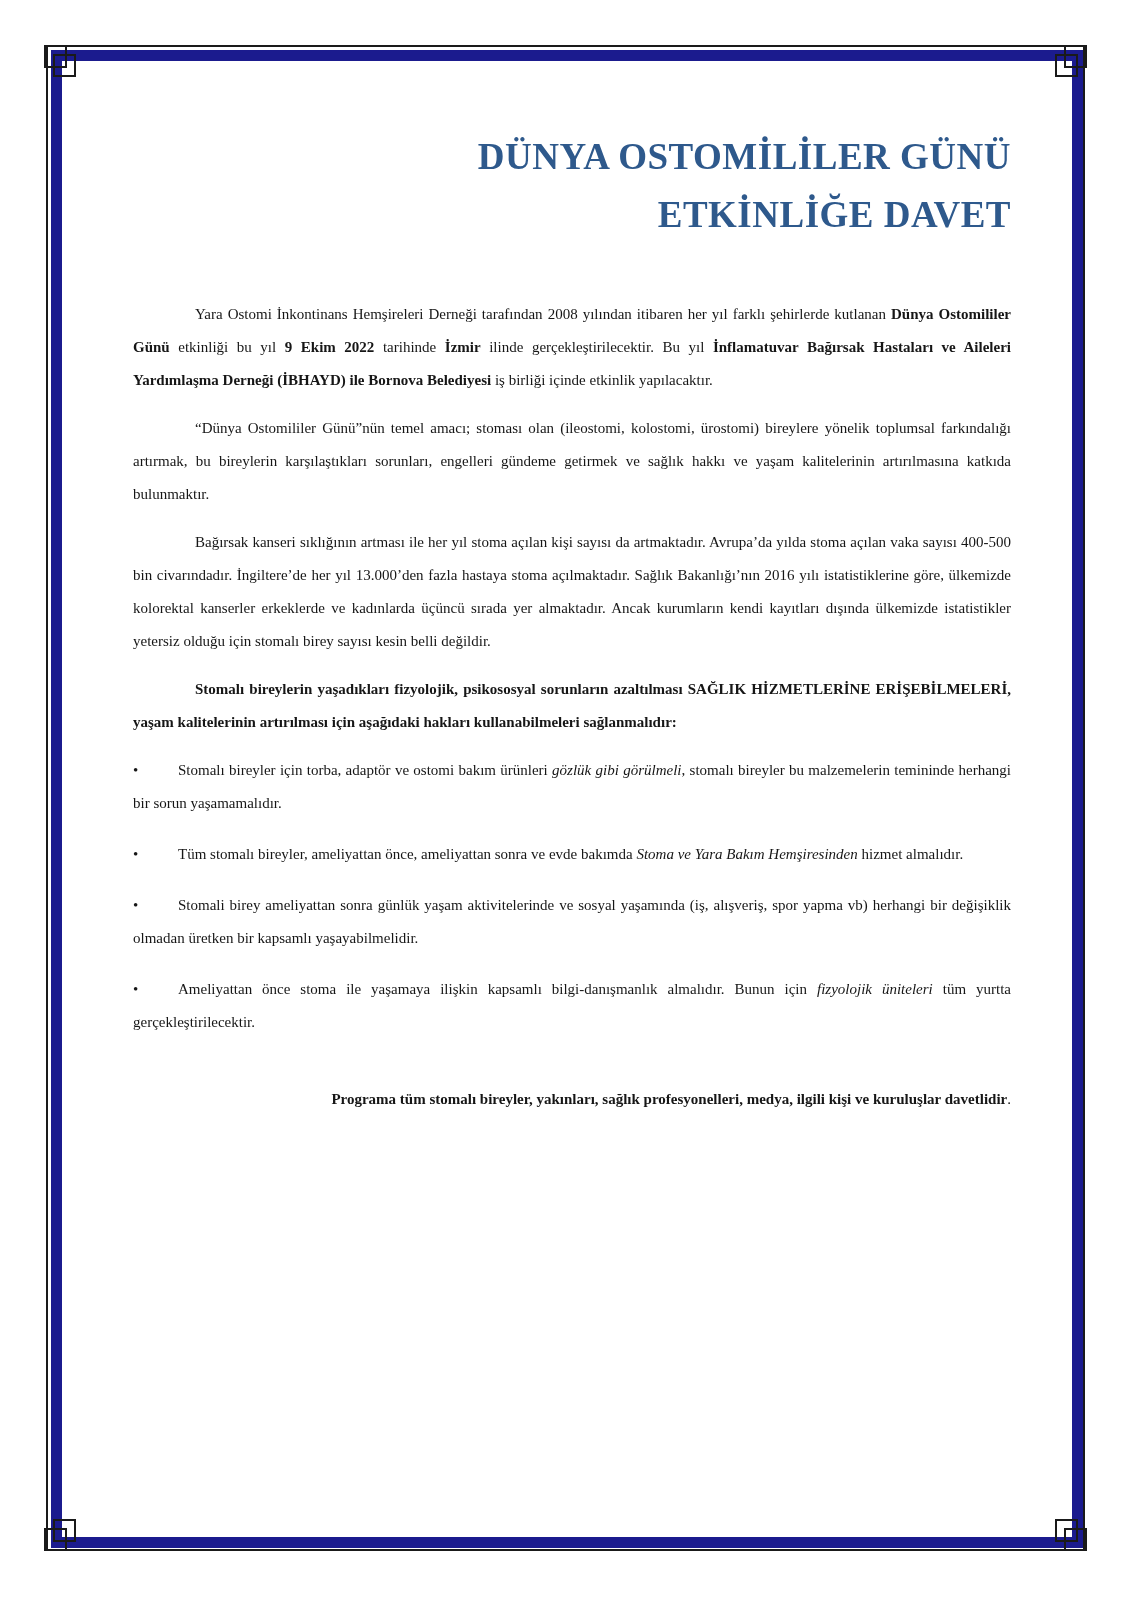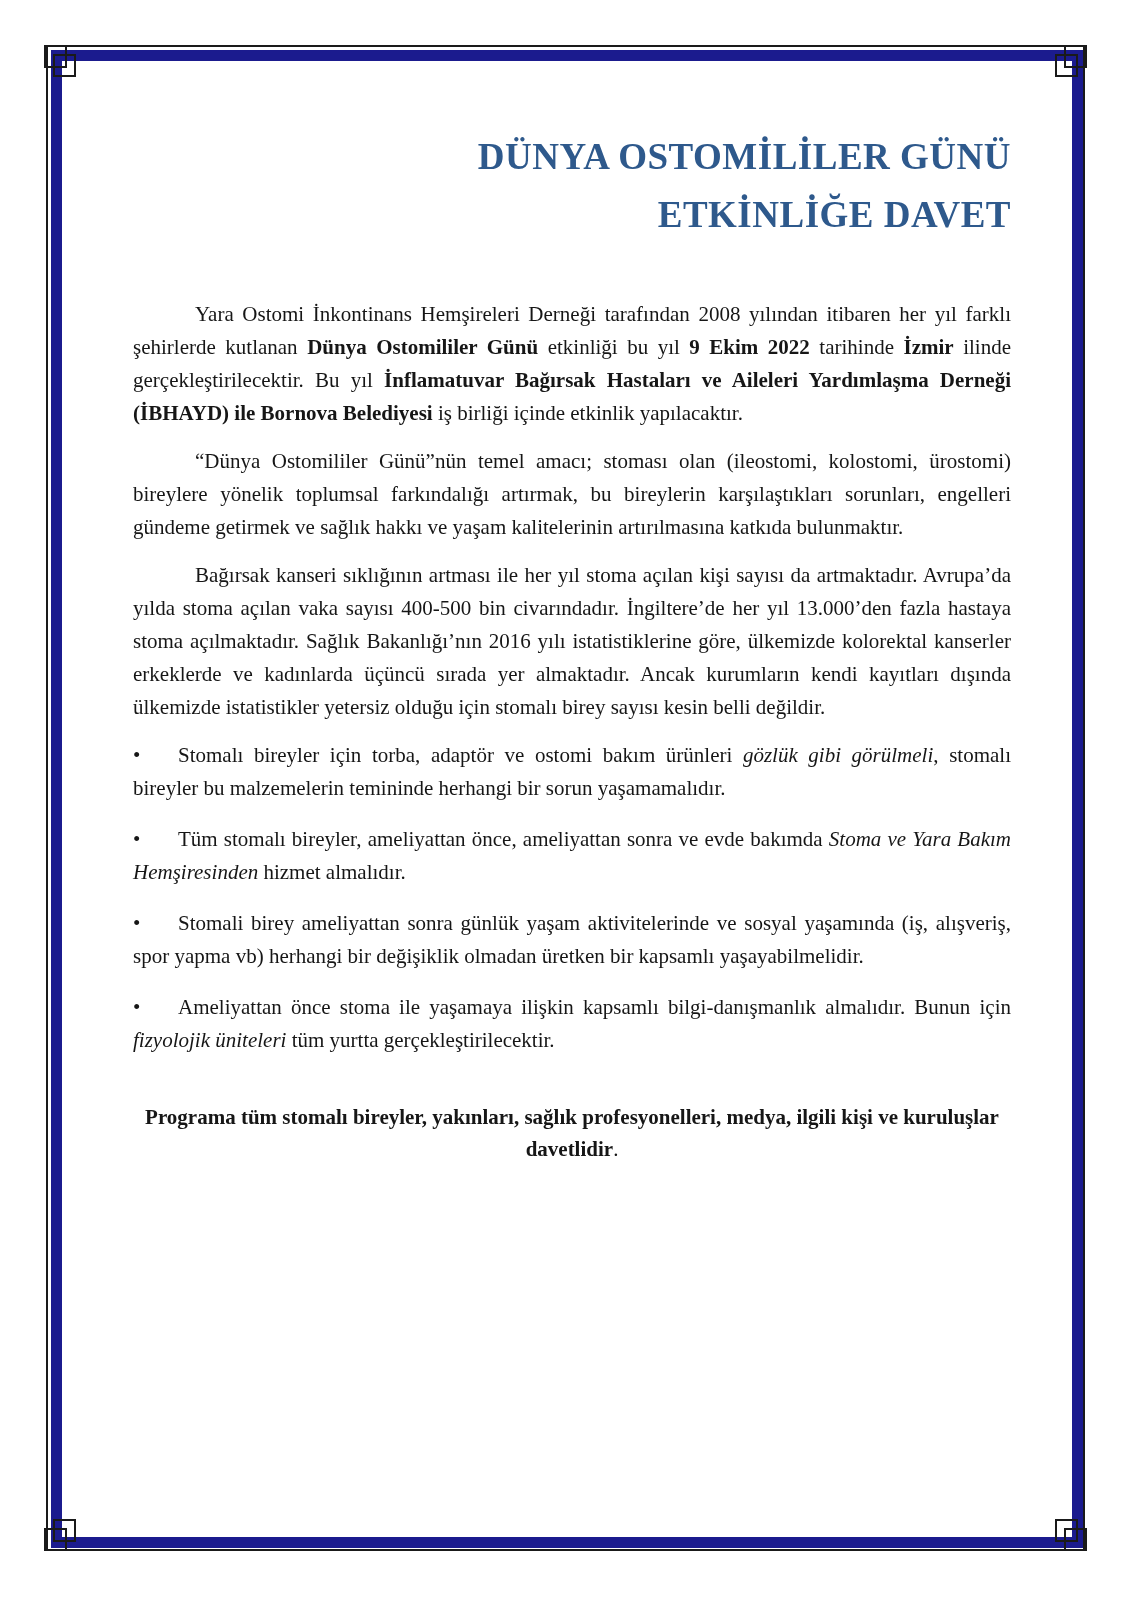--- a/index.html
+++ b/index.html
@@ -34,27 +34,27 @@
   .bl-a{left:44px;top:1528px;} .bl-b{left:53px;top:1519px;}
   .br-a{left:1064px;top:1528px;} .br-b{left:1055px;top:1519px;}
 
   
   .content{position:absolute;left:133px;top:0;width:878px;}
   .doc-title{margin:128px 0 0 0;text-align:center;color:var(--title-color);
     font-size:37px;font-weight:700;}
   .title-line{display:block;line-height:58px;letter-spacing:0.5px;text-align:right;}
 
   .para{
-    font-size:21px;line-height:33px;color:var(--text);
+    font-size:15px;line-height:33px;color:var(--text);
     text-align:justify;margin:0 0 15px 0;text-indent:62px;
   }
   .para.first{margin-top:54px;}
   .para.bullet{text-indent:0;margin-bottom:18px;}
   .bullet-glyph{display:inline-block;width:45px;}
-  .para.closing{text-align:center;text-indent:0;margin-top:44px;line-height:32px;}
+  .para.closing{text-align:right;text-indent:0;margin-top:44px;line-height:32px;}
 </style>
 </head>
 <body>
 
 <div class="page">
 
   <div class="frame-line"></div>
   <div class="frame-navy"></div>
   <div class="corner-square tl-a"></div>
   <div class="corner-square tl-b"></div>
@@ -71,20 +71,21 @@
       <span class="title-line">DÜNYA OSTOMİLİLER GÜNÜ</span>
       <span class="title-line">ETKİNLİĞE DAVET</span>
     </h1>
 
     <p class="para first"><span>Yara Ostomi İnkontinans Hemşireleri Derneği tarafından 2008 yılından itibaren her yıl farklı şehirlerde kutlanan </span><span style="font-weight: 700;">Dünya Ostomililer Günü</span><span> etkinliği bu yıl </span><span style="font-weight: 700;">9 Ekim 2022</span><span> tarihinde </span><span style="font-weight: 700;">İzmir</span><span> ilinde gerçekleştirilecektir. Bu yıl </span><span style="font-weight: 700;">İnflamatuvar Bağırsak Hastaları ve Aileleri Yardımlaşma Derneği (İBHAYD) ile Bornova Belediyesi</span><span> iş birliği içinde etkinlik yapılacaktır.</span></p>
 
     <p class="para"><span>“Dünya Ostomililer Günü”nün temel amacı; stoması olan (ileostomi, kolostomi, ürostomi) bireylere yönelik toplumsal farkındalığı artırmak, bu bireylerin karşılaştıkları sorunları, engelleri gündeme getirmek ve sağlık hakkı ve yaşam kalitelerinin artırılmasına katkıda bulunmaktır.</span></p>
 
     <p class="para"><span>Bağırsak kanseri sıklığının artması ile her yıl stoma açılan kişi sayısı da artmaktadır. Avrupa’da yılda stoma açılan vaka sayısı 400-500 bin civarındadır. İngiltere’de her yıl 13.000’den fazla hastaya stoma açılmaktadır.  Sağlık Bakanlığı’nın 2016 yılı istatistiklerine göre, ülkemizde kolorektal kanserler erkeklerde ve kadınlarda üçüncü sırada yer almaktadır. Ancak kurumların kendi kayıtları dışında ülkemizde istatistikler yetersiz olduğu için stomalı birey sayısı kesin belli değildir.</span></p>
 
+    <p class="para"><span style="font-weight: 700;">Stomalı bireylerin yaşadıkları fizyolojik, psikososyal sorunların azaltılması SAĞLIK HİZMETLERİNE ERİŞEBİLMELERİ, yaşam kalitelerinin artırılması için aşağıdaki hakları kullanabilmeleri sağlanmalıdır:</span></p>
 
     <p class="para bullet"><span class="bullet-glyph">•</span><span><span>Stomalı bireyler için torba, adaptör ve ostomi bakım ürünleri </span><span style="font-style: italic;">gözlük gibi görülmeli</span><span>, stomalı bireyler bu malzemelerin temininde herhangi bir sorun yaşamamalıdır.</span></span></p>
 
     <p class="para bullet"><span class="bullet-glyph">•</span><span><span>Tüm stomalı bireyler, ameliyattan önce, ameliyattan sonra ve evde bakımda </span><span style="font-style: italic;">Stoma ve Yara Bakım Hemşiresinden</span><span> hizmet almalıdır.</span></span></p>
 
     <p class="para bullet"><span class="bullet-glyph">•</span><span><span>Stomali birey ameliyattan sonra günlük yaşam aktivitelerinde ve sosyal yaşamında (iş, alışveriş, spor yapma vb) herhangi bir değişiklik olmadan üretken bir kapsamlı yaşayabilmelidir.</span></span></p>
 
     <p class="para bullet"><span class="bullet-glyph">•</span><span><span>Ameliyattan önce stoma ile yaşamaya ilişkin kapsamlı bilgi-danışmanlık almalıdır. Bunun için </span><span style="font-style: italic;">fizyolojik üniteleri</span><span> tüm yurtta gerçekleştirilecektir.</span></span></p>
 
     <p class="para closing"><span style="font-weight: 700;">Programa tüm stomalı bireyler, yakınları, sağlık profesyonelleri, medya, ilgili kişi ve kuruluşlar davetlidir</span><span>.</span></p>

